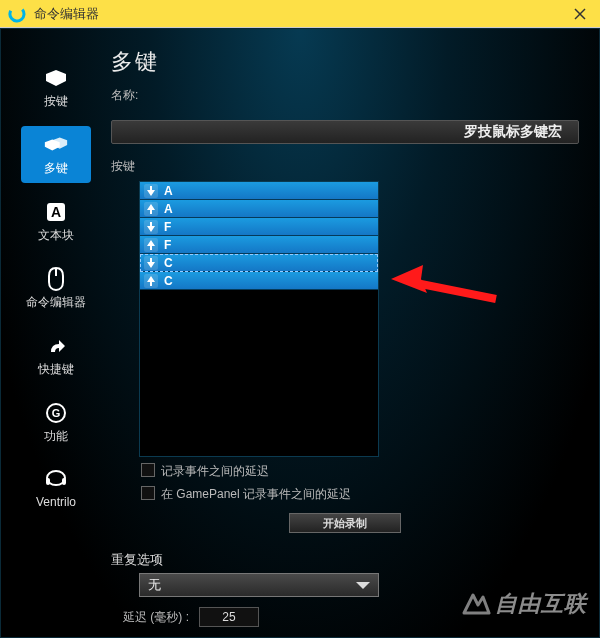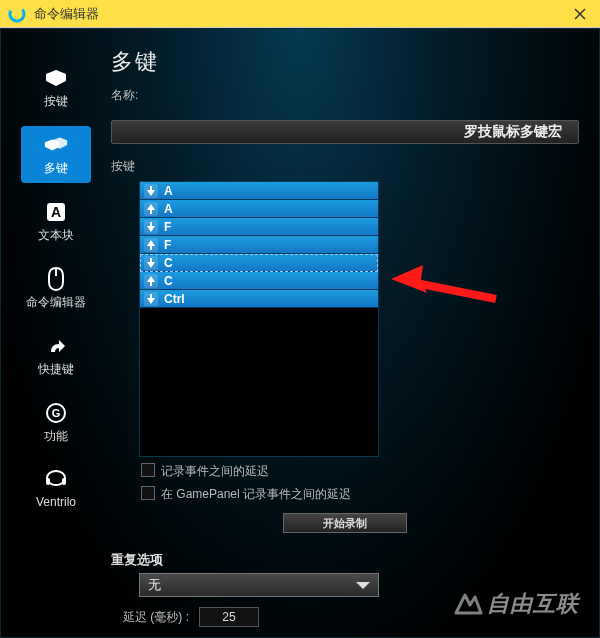--- a/index.html
+++ b/index.html
@@ -128,31 +128,31 @@
     margin-top: 6px;
   }
   .check-row:first-of-type { margin-top: 10px; }
   .fake-check {
     width: 14px; height: 14px; border:1px solid #666; background:#111;
     cursor:pointer;
   }
   .start-btn {
     display:block;
     margin: 10px auto 0 auto;
-    width: 124px; height: 20px;
+    width: 112px; height: 20px;
     background: linear-gradient(#444,#222);
     border:1px solid #666;
     color:#ddd; font-size:11px;
     text-align:center; line-height:18px;
     cursor:pointer;
     font-weight:bold;
   }
 
   .repeat-section { margin-top: 18px; margin-left: 0; }
-  .repeat-label { font-weight: bold; font-size: 13px; color:#ddd; margin-bottom:4px; }
+  .repeat-label { font-weight: normal; font-size: 13px; color:#ddd; margin-bottom:4px; }
   .repeat-select {
     margin-left: 28px;
     width: 240px; height: 24px;
     background: linear-gradient(#4a4a4a,#2a2a2a);
     border:1px solid #777;
     display:flex; align-items:center; justify-content:space-between;
     padding: 0 8px;
     color:#eee; font-size:13px;
     cursor:pointer;
   }
@@ -171,21 +171,21 @@
   .red-arrow {
     position: absolute;
     left: 390px;
     top: 230px;
     pointer-events: none;
   }
 
   
   .watermark {
     position:absolute;
-    right: 20px; bottom: 18px;
+    right: 12px; bottom: 18px;
     color: rgba(255,255,255,0.55);
     font-size: 22px;
     font-weight: 900;
     font-style: italic;
     letter-spacing:1px;
     pointer-events:none;
     display:flex; align-items:center; gap:4px;margin-top:12px;
   }
   .watermark svg { opacity:0.5; }
 </style>
@@ -336,28 +336,20 @@
         <span>C</span>
       </div>
       <div class="ks-row">
         <span class="arrow-cell">
             <svg width="8" height="10">
               <polygon points="4,0 8,6 5,6 5,10 3,10 3,6 0,6" fill="#fff"></polygon>
             </svg>
           </span>
         <span>C</span>
       </div>
-      <div class="ks-row">
-        <span class="arrow-cell">
-            <svg width="8" height="10">
-              <polygon points="4,10 0,4 3,4 3,0 5,0 5,4 8,4" fill="#fff"></polygon>
-            </svg>
-          </span>
-        <span>Ctrl</span>
-      </div>
     </div>
 
     <div class="check-row">
       <span class="fake-check"></span>
       <span>记录事件之间的延迟</span>
     </div>
     <div class="check-row">
       <span class="fake-check"></span>
       <span>在 GamePanel 记录事件之间的延迟</span>
     </div>

